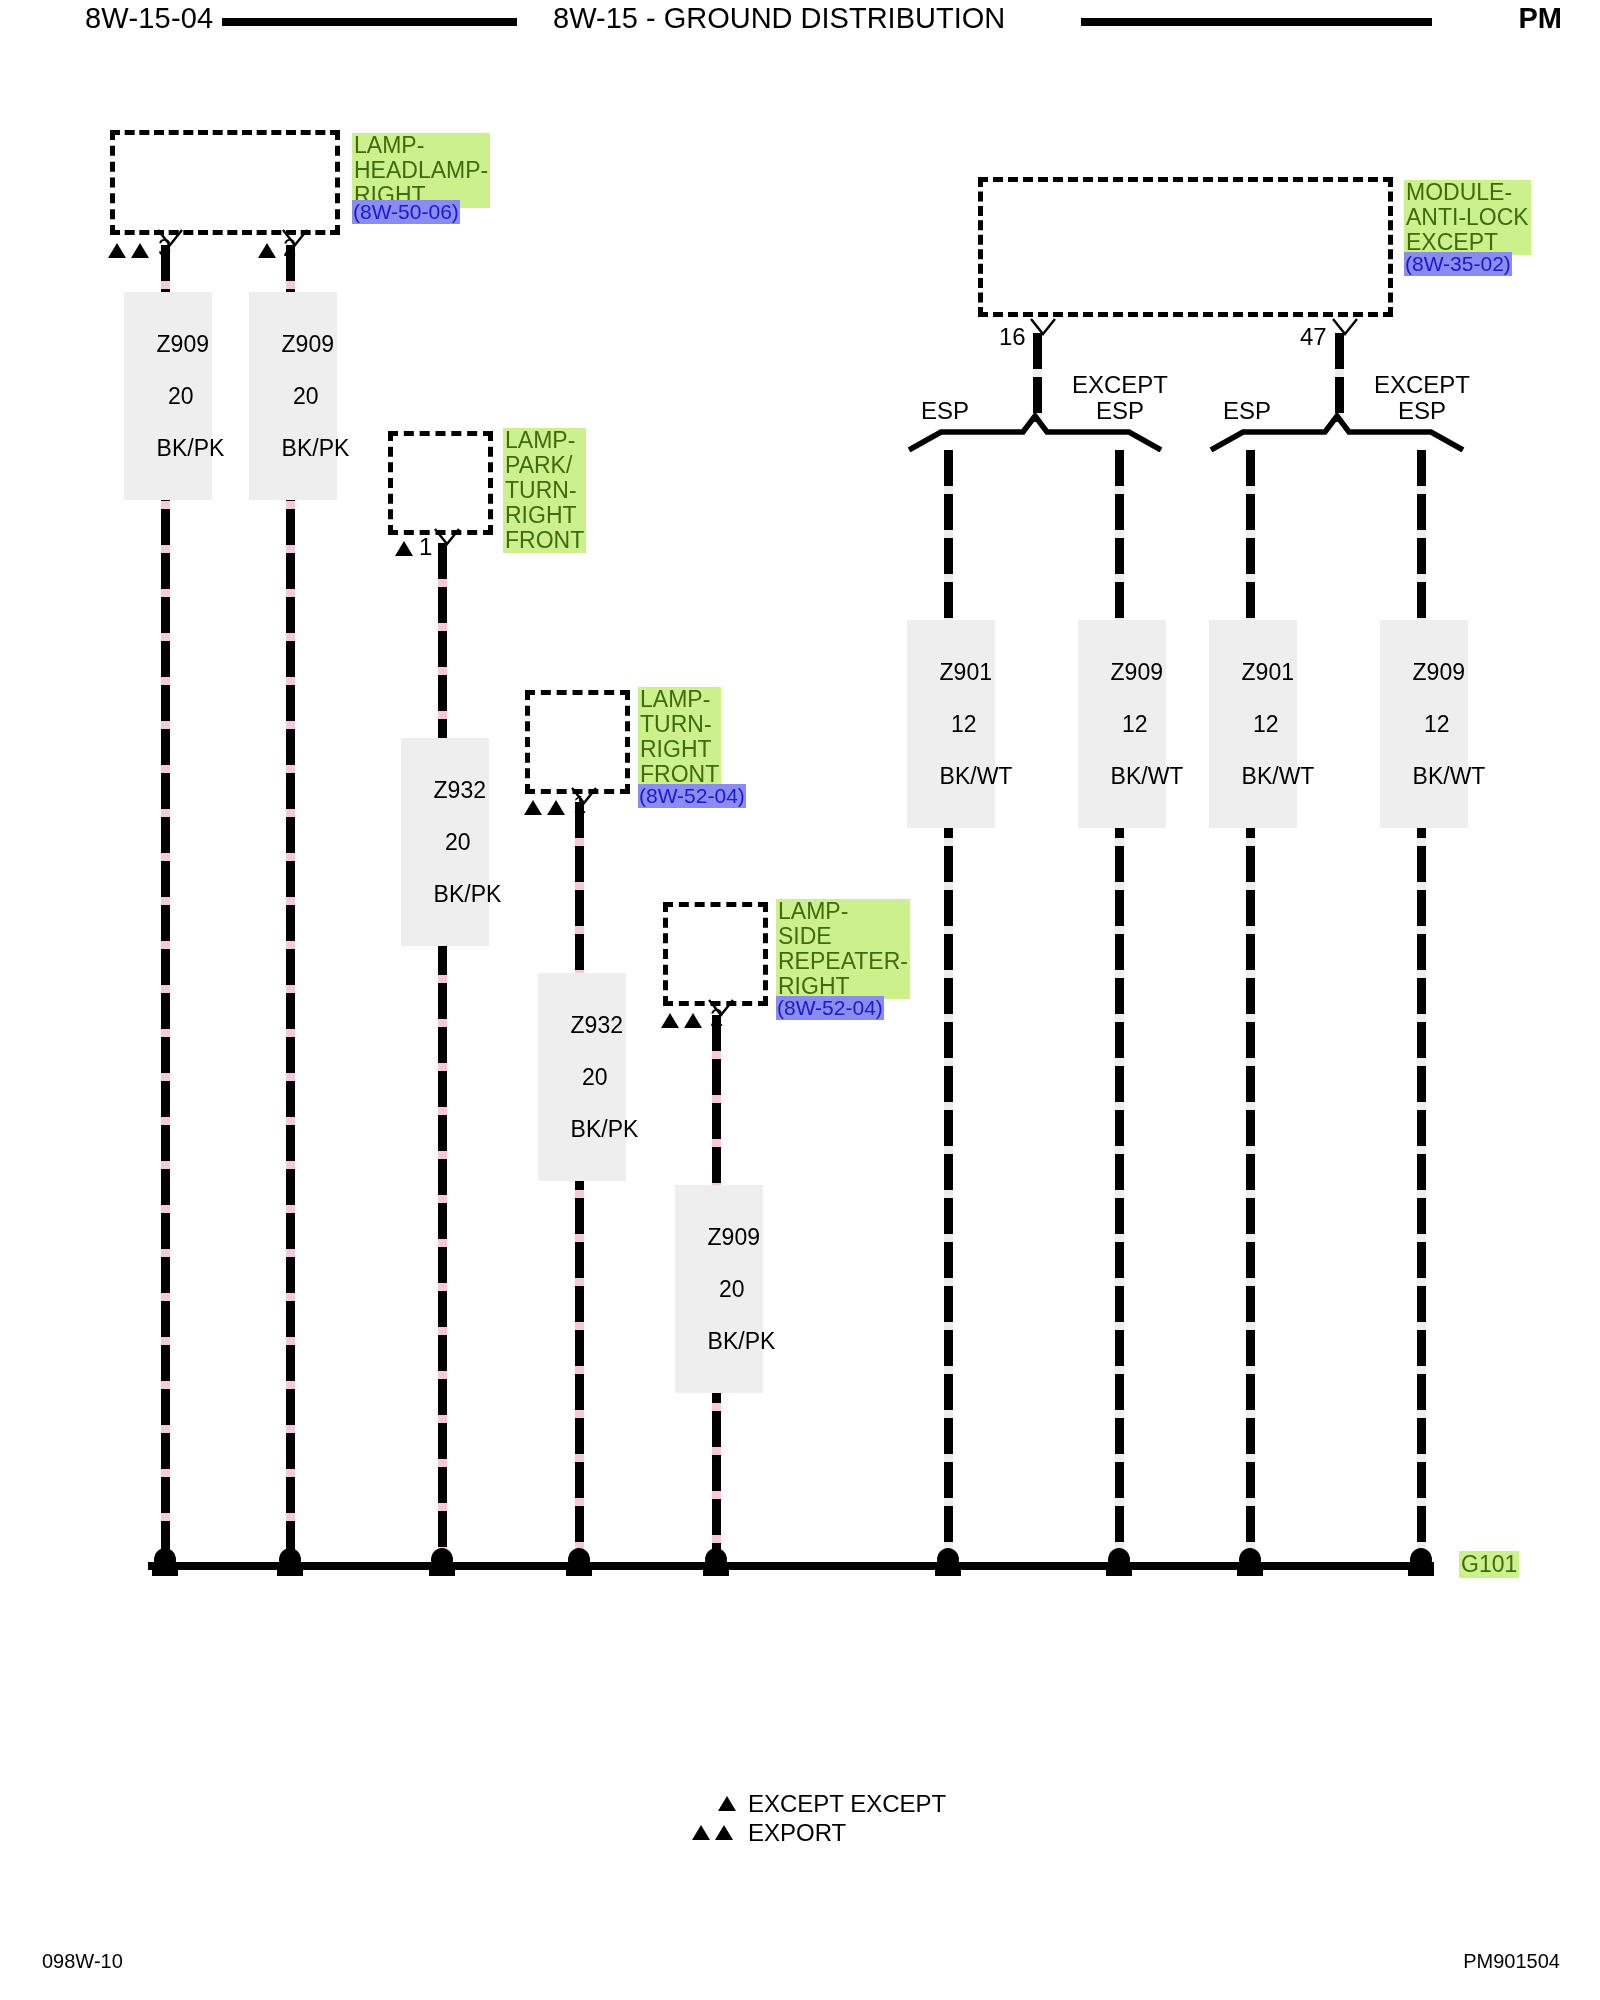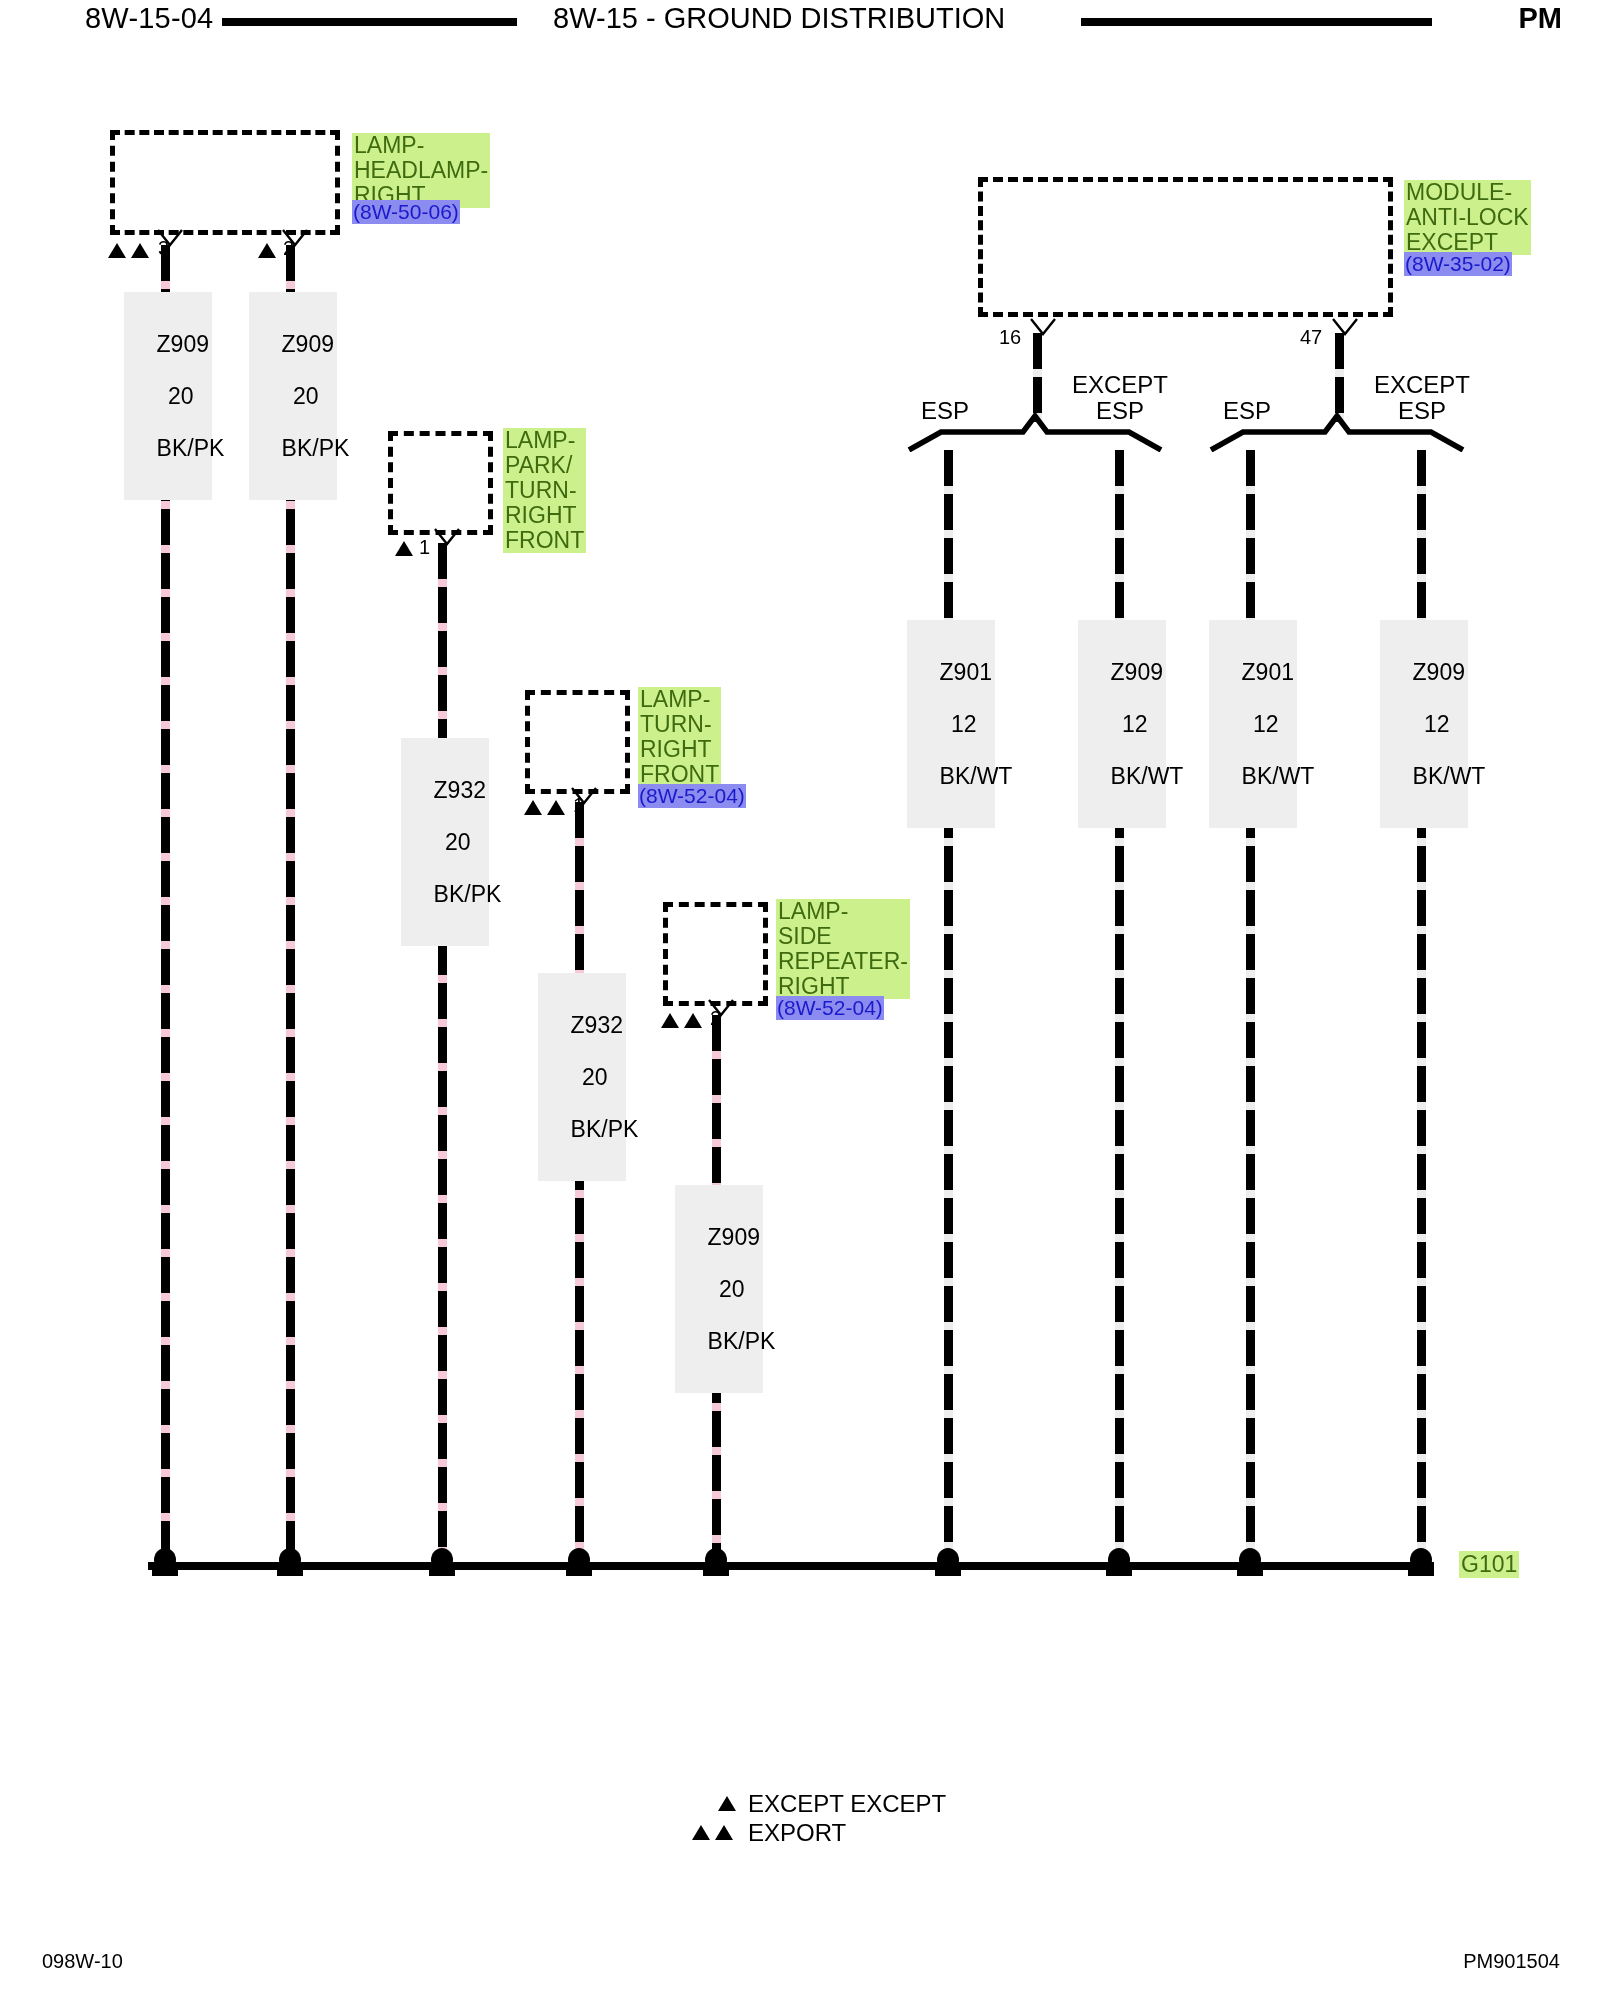--- a/index.html
+++ b/index.html
@@ -19,21 +19,21 @@
   .comp{position:absolute;box-sizing:border-box;
         border:5px dashed #000;background:transparent;}
 
   
   .lbl{position:absolute;font-size:23px;line-height:25px;color:#3f6b10;
        background:#ccf08c;white-space:pre;padding:0 2px;}
   .ref{position:absolute;font-size:21px;line-height:24px;color:#1a1acd;
        background:#8c8cf0;white-space:nowrap;padding:0 1px;}
 
   
-  .pin{position:absolute;font-size:20px;line-height:24px;}
+  .pin{position:absolute;font-size:24px;line-height:24px;}
   .vsym{position:absolute;width:20px;height:16px;}
   .vsym svg{display:block;}
   .tri{position:absolute;width:0;height:0;
        border-left:9px solid transparent;border-right:9px solid transparent;
        border-bottom:15px solid #000;}
 
   
   .wire{position:absolute;width:9px;background:
         repeating-linear-gradient(to bottom,#000 0px,#000 36px,#f6c9d8 36px,#f6c9d8 44px);}
   .wire.bw{background:

